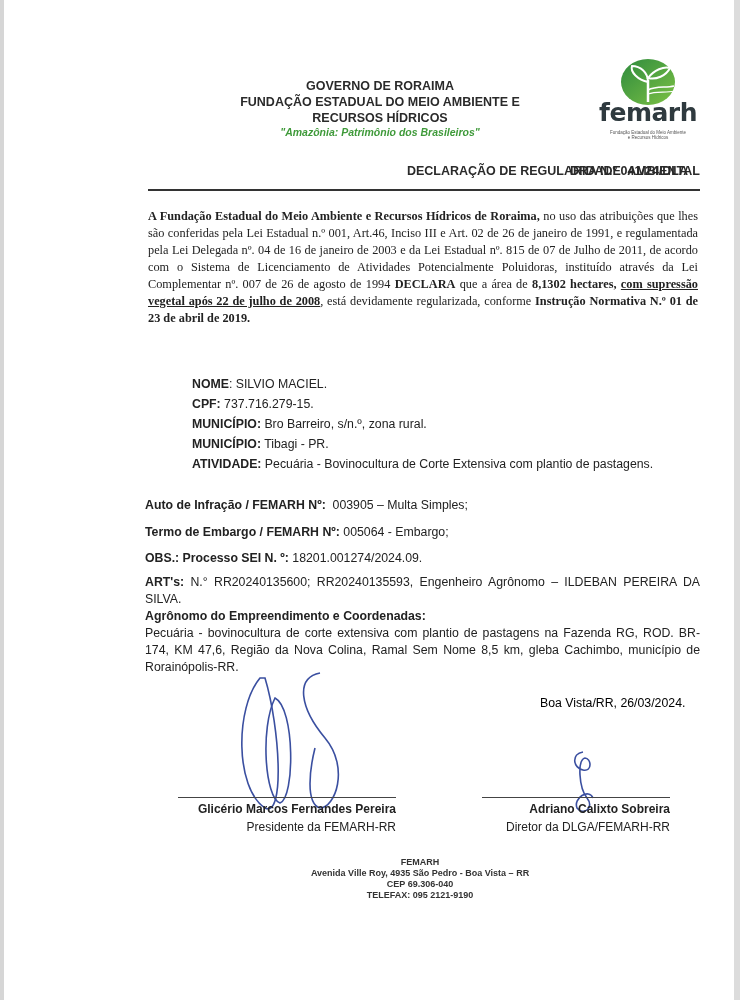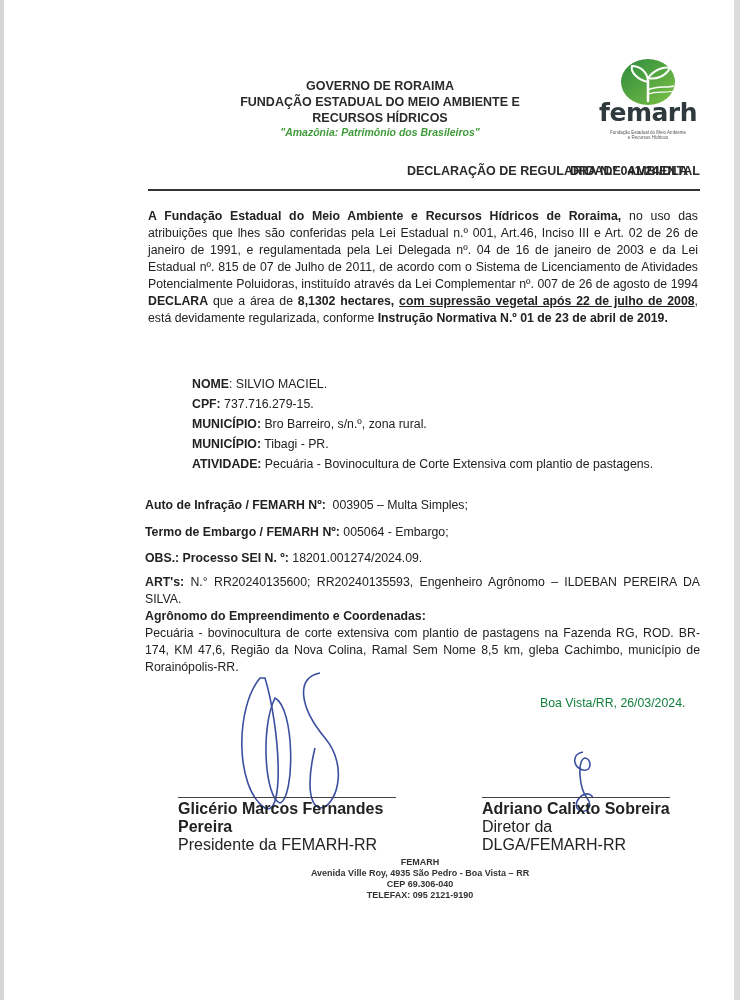--- a/index.html
+++ b/index.html
@@ -31,43 +31,43 @@
 
   .title-row {
     position: absolute; left: 148px; top: 164px; width: 552px; height: 20px;
     font-size: 12.5px; font-weight: bold; color: #2a2a2a;
     border-bottom: 2px solid #333; padding-bottom: 5px; text-align: right;
   }
   .title-row .dra { position: absolute; right: 12px; top: 0; }
 
   .body-text {
     position: absolute; left: 148px; top: 208px; width: 550px;
-    font-size: 12.3px; line-height: 17px; text-align: justify; color: #222;
+    font-size: 12.3px; line-height: 17px; text-align: justify; color: #222; font-family: Liberation Serif, serif;
   }
   .u { text-decoration: underline; font-weight: bold; }
 
   .fields {
     position: absolute; left: 145px; top: 374px; width: 560px;
     font-size: 12.3px; line-height: 20px; color: #222;
   }
   .fields b { font-weight: bold; margin-left: 47px; }
 
   .infractions {
     position: absolute; left: 145px; top: 492px; width: 560px;
     font-size: 12.3px; line-height: 26.5px; color: #222;
   }
 
   .arts {
     position: absolute; left: 145px; top: 574px; width: 555px;
     font-size: 12.3px; line-height: 17px; text-align: justify; color: #222;
   }
 
-  .date { position: absolute; left: 540px; top: 696px; font-size: 12.3px; color: #15803d; }
+  .date { position: absolute; left: 540px; top: 696px; font-size: 12.3px; color: #000000; }
 
-  .sig { position: absolute; text-align: left; font-size: 16px; line-height: 18px; color: #222; }
+  .sig { position: absolute; text-align: right; font-size: 12px; line-height: 18px; color: #222; }
   .sig .line { border-top: 1.5px solid #444; margin-bottom: 2px; }
   .sig1 { left: 178px; top: 797px; width: 218px; }
   .sig2 { left: 482px; top: 797px; width: 188px; }
 
   .scribble { position: absolute; }
 
   .footer {
     position: absolute; left: 280px; top: 857px; width: 280px; text-align: center;
     font-size: 9px; line-height: 11px; font-weight: bold; color: #333;
   }

